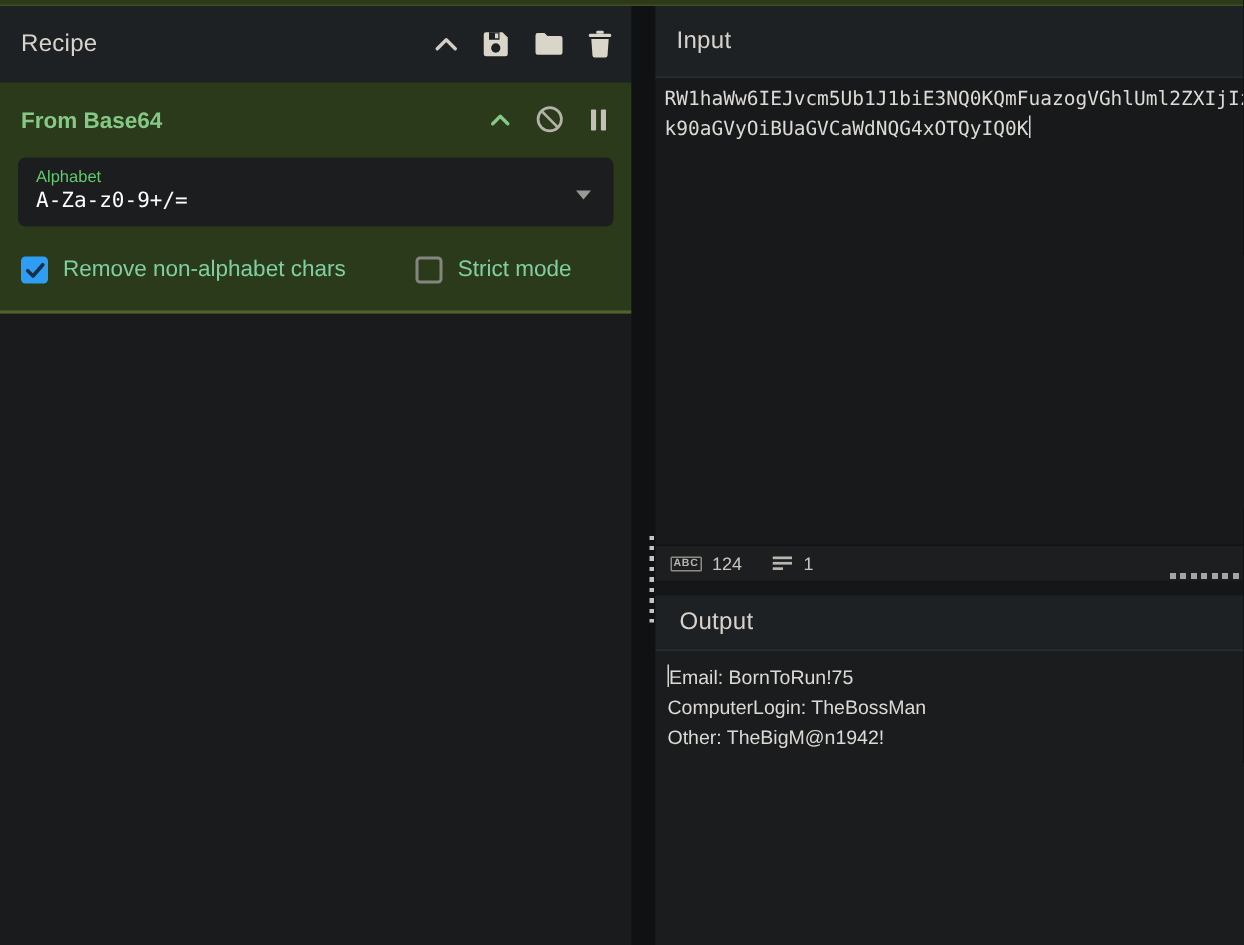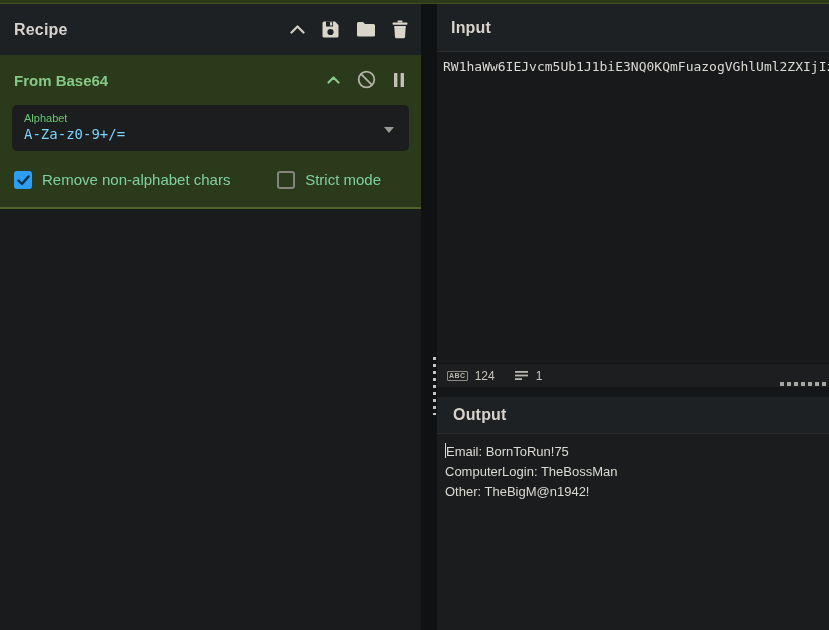--- a/index.html
+++ b/index.html
@@ -8,34 +8,34 @@
     position:relative; width:829px; height:630px; overflow:hidden;
     background:#191b1d; font-family:"Liberation Sans", sans-serif;
     -webkit-font-smoothing:antialiased;
   }
   .top-strip { position:absolute; left:0; top:0; width:829px; height:4px;
     background:#2c3a19; border-bottom:1px solid #3e4e21; z-index:5; }
 
   
   .left-panel { position:absolute; left:0; top:4px; width:421px; height:626px; background:#191b1d; }
   .panel-header { height:51px; background:#1e2123; display:flex; align-items:center; padding:0 13px 0 14px; }
-  .panel-title { font-weight:bold; font-size:16px; color:#d7d3cc; letter-spacing:.2px; }
+  .panel-title { font-weight:normal; font-size:16px; color:#d7d3cc; letter-spacing:.2px; }
   .header-icons { margin-left:auto; display:flex; align-items:center; gap:16px; }
   .hicon { display:flex; align-items:center; justify-content:center; cursor:pointer; }
   .hicon svg { display:block; }
 
   .operation { background:#2c3a1c; border-bottom:2px solid #51622c; padding-bottom:18px; }
   .op-title-row { display:flex; align-items:flex-end; padding:15px 16px 13px 14px; cursor:grab; }
   .op-title { color:#85c987; font-weight:bold; font-size:15px; }
   .op-icons { margin-left:auto; display:flex; align-items:center; gap:17px; }
 
   .op-arg { margin:3px 12px 0 12px; background:#1b1d1e; border-radius:5px;
     padding:7px 12px 9px 12px; position:relative; cursor:pointer; }
   .arg-label { color:#63c96d; font-size:11px; margin-bottom:2px; }
-  .arg-value { color:#7dd3fc; font-family:"DejaVu Sans Mono", monospace; font-size:14px; }
+  .arg-value { color:#ffffff; font-family:"DejaVu Sans Mono", monospace; font-size:14px; }
   .arg-caret { position:absolute; right:15px; top:22px; width:0; height:0;
     border-left:5px solid transparent; border-right:5px solid transparent; border-top:6px solid #9a9a94; }
 
   .op-checks { display:flex; justify-content:space-between; padding:20px 40px 0 14px; }
   .check-item { display:flex; align-items:flex-start; gap:10px; color:#7fd0a0; font-size:15px; cursor:pointer; }
   .cbox { width:18px; height:18px; border-radius:3px; flex:none; display:flex; align-items:center; justify-content:center; }
   .cbox.checked { background:#2e9df4; }
   .cbox.unchecked { border:2px solid #84857e; background:transparent; }
 
   
@@ -158,20 +158,21 @@
   </div>
 
   <div class="right-panel">
 
     <div class="io-header input-header">
       <span class="panel-title">Input</span>
     </div>
 
     <div class="input-content">
       <div class="mono-line">RW1haWw6IEJvcm5Ub1J1biE3NQ0KQmFuazogVGhlUml2ZXIjIz</div>
+      <div class="mono-line"><span>k90aGVyOiBUaGVCaWdNQG4xOTQyIQ0K</span><span class="caret"></span></div>
     </div>
 
     <div class="input-statusbar">
       <span class="status-item">
         <span class="abc-icon">ABC</span>
         <span>124</span>
       </span>
       <span class="status-item">
         <span>
           <svg width="14" height="10" viewBox="0 0 14 10">

